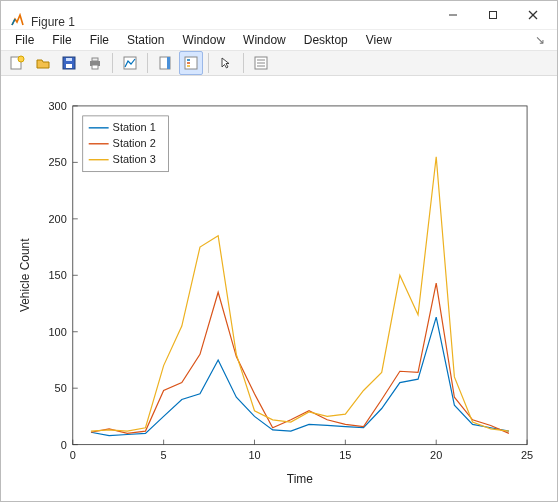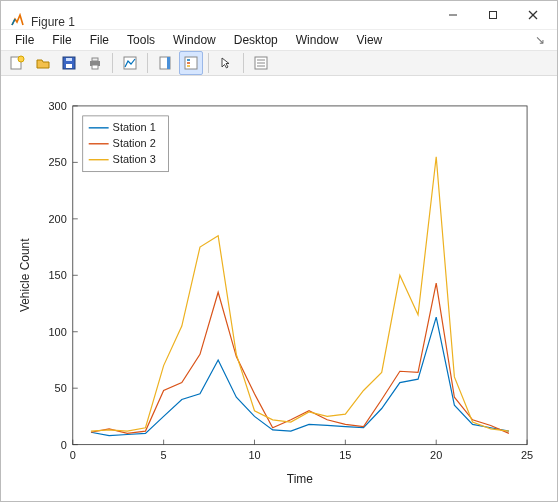--- a/index.html
+++ b/index.html
@@ -111,24 +111,24 @@
         <line x1="1" y1="1" x2="9" y2="9" stroke="#333" stroke-width="1.2"></line>
         <line x1="9" y1="1" x2="1" y2="9" stroke="#333" stroke-width="1.2"></line>
       </svg>
   </div>
 </div>
 
 <div class="menubar">
   <span class="menu-item">File</span>
   <span class="menu-item">File</span>
   <span class="menu-item">File</span>
-  <span class="menu-item">Tools</span>
+  <span class="menu-item">Station</span>
+  <span class="menu-item">Window</span>
   <span class="menu-item">Window</span>
   <span class="menu-item">Desktop</span>
-  <span class="menu-item">Window</span>
   <span class="menu-item">View</span>
   <span class="dropdown-arrow">↘</span>
 </div>
 
 <div class="toolbar" id="toolbar">
     <div class="tbtn">
       <svg width="16" height="16">
         <rect x="2" y="2" width="10" height="12" fill="#fff" stroke="#888"></rect>
         <circle cx="12" cy="4" r="3" fill="#ffd24d" stroke="#d4a500"></circle>
       </svg>

